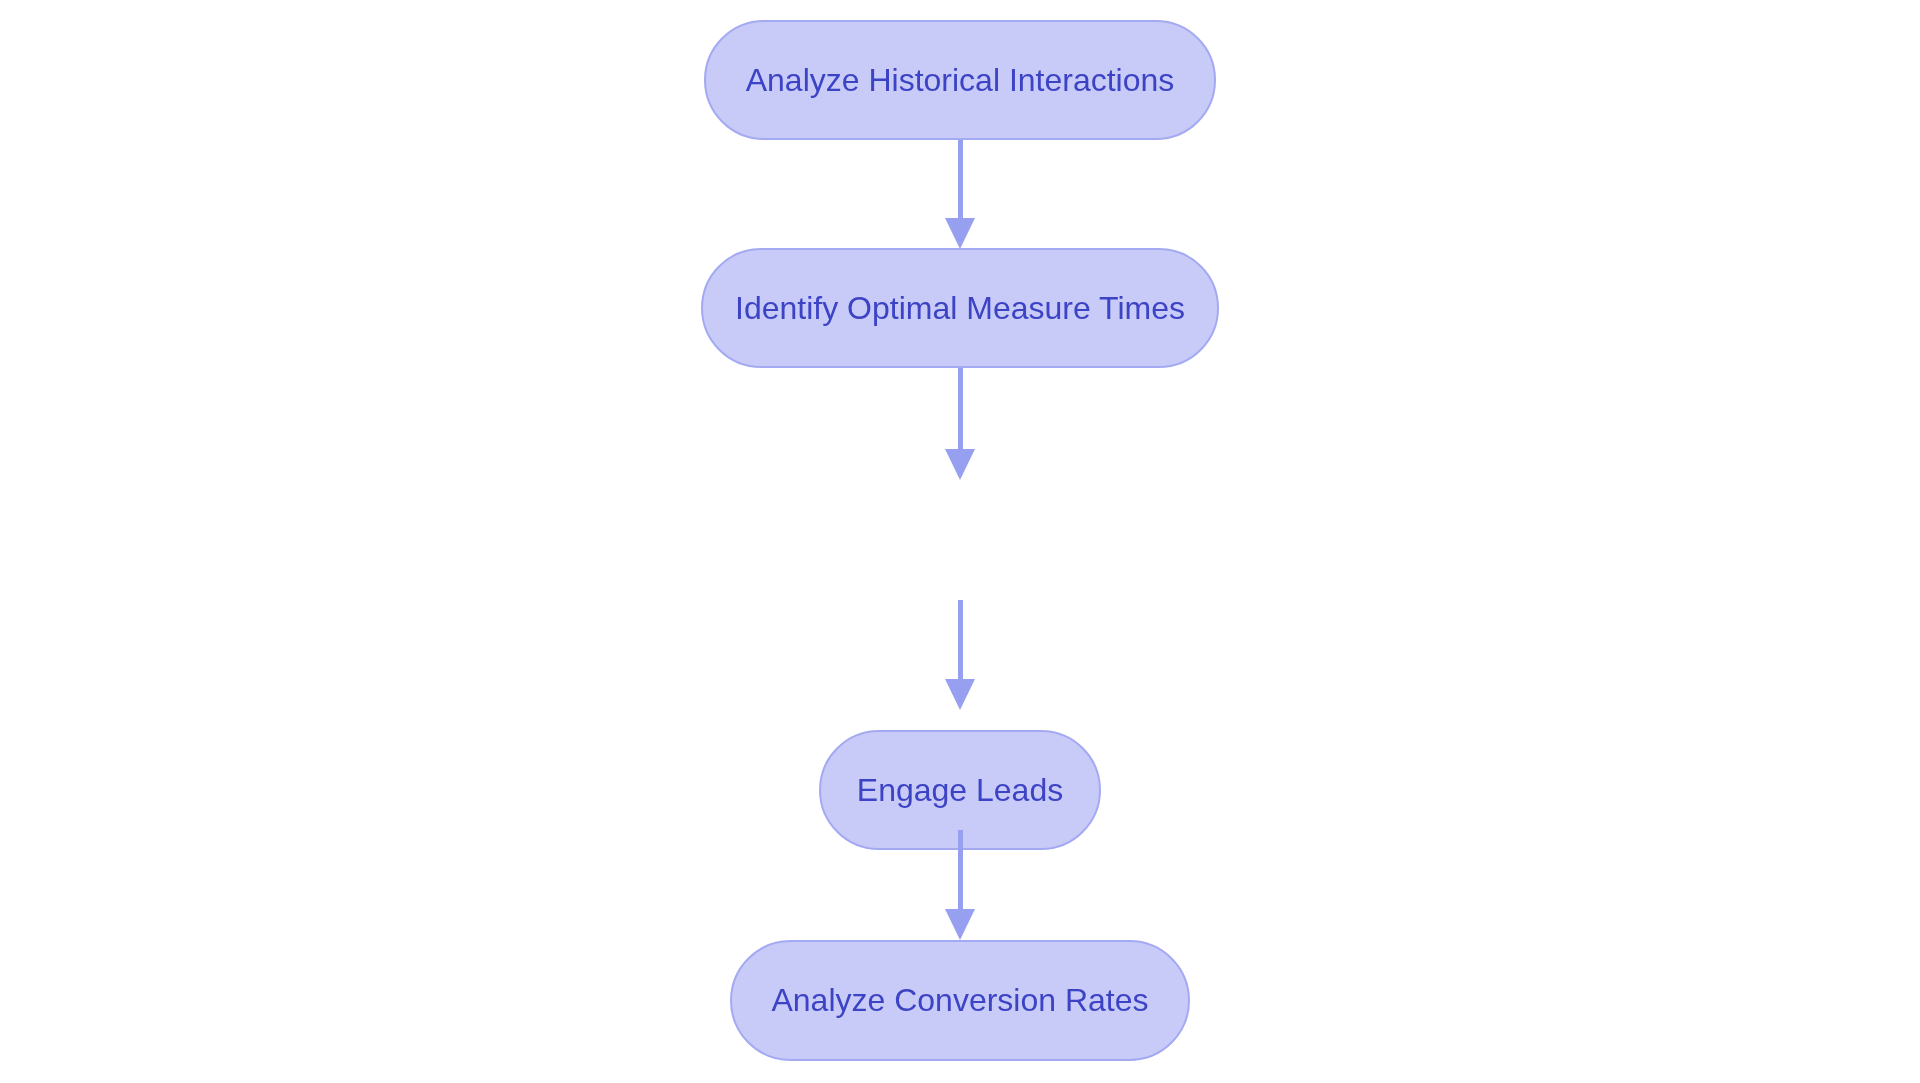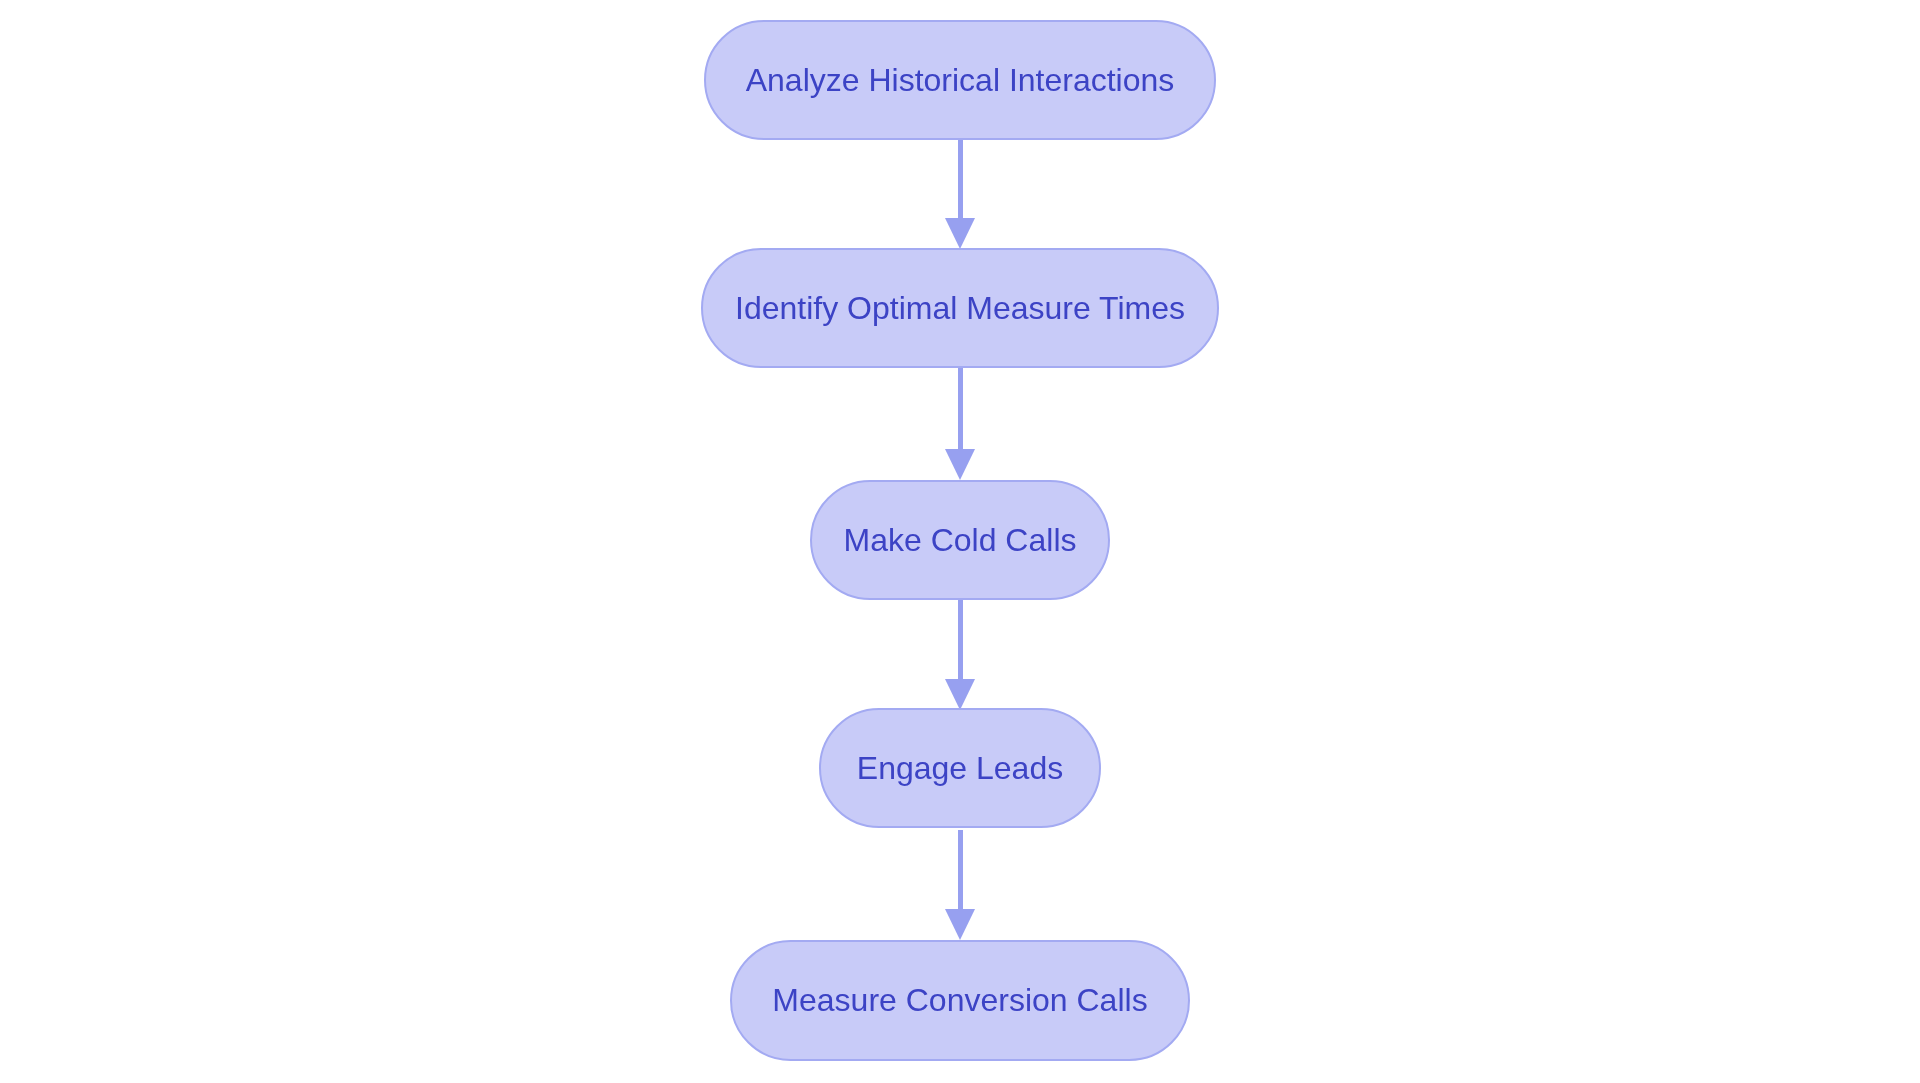--- a/index.html
+++ b/index.html
@@ -35,21 +35,21 @@
   }
   .node-label {
     color: var(--node-text);
     font-size: 32px;
     line-height: 1.2;
     white-space: nowrap;
   }
   .n1 { left: 704px; top:  20px; width: 512px; height: 120px; }
   .n2 { left: 701px; top: 248px; width: 518px; height: 120px; }
   .n3 { left: 810px; top: 480px; width: 300px; height: 120px; }
-  .n4 { left: 819px; top: 708px; width: 282px; height: 120px; }
+  .n4 { left: 819px; top: 730px; width: 282px; height: 120px; }
   .n5 { left: 730px; top: 940px; width: 460px; height: 121px; }
 
   .arrow { position: absolute; }
   .arrow-line {
     position: absolute;
     left: 958px;
     width: 5px;
     background: var(--arrow);
   }
   .arrow-head {
@@ -86,35 +86,32 @@
 
   <div class="node n2">
     <span class="node-label">Identify Optimal Measure Times</span>
   </div>
 
   <div class="arrow a2">
     <div class="arrow-line"></div>
     <div class="arrow-head"></div>
   </div>
 
-  <div class="node n3">
-    <span class="node-label">Make Cold Calls</span>
-  </div>
 
   <div class="arrow a3">
     <div class="arrow-line"></div>
     <div class="arrow-head"></div>
   </div>
 
   <div class="node n4">
     <span class="node-label">Engage Leads</span>
   </div>
 
   <div class="arrow a4">
     <div class="arrow-line"></div>
     <div class="arrow-head"></div>
   </div>
 
   <div class="node n5">
-    <span class="node-label">Measure Conversion Calls</span>
+    <span class="node-label">Analyze Conversion Rates</span>
   </div>
 
 </div>
 
 </body></html>

